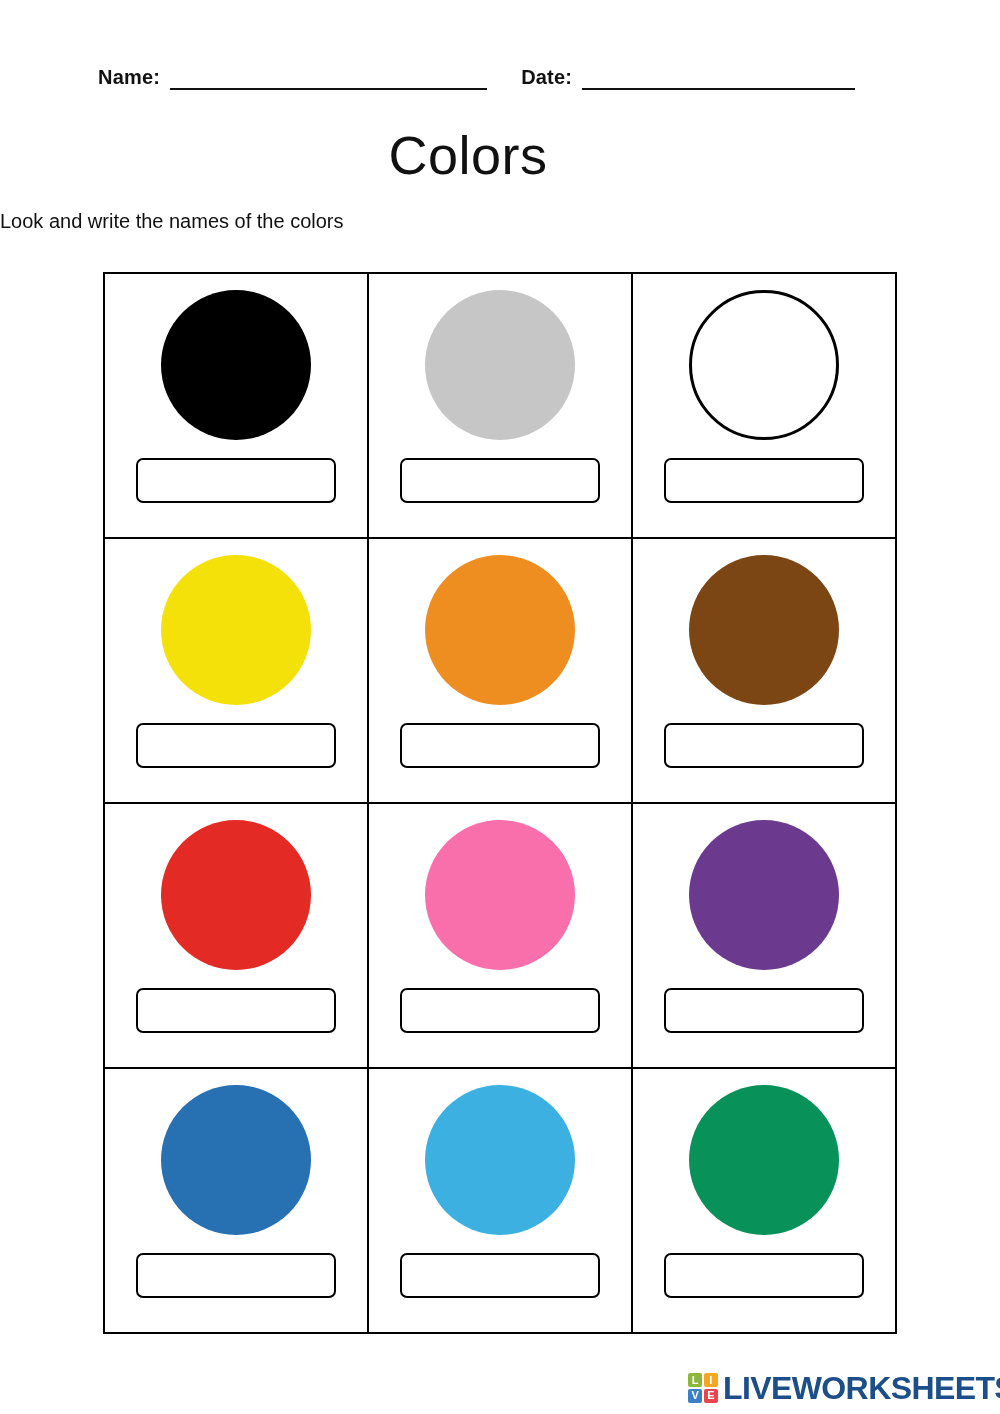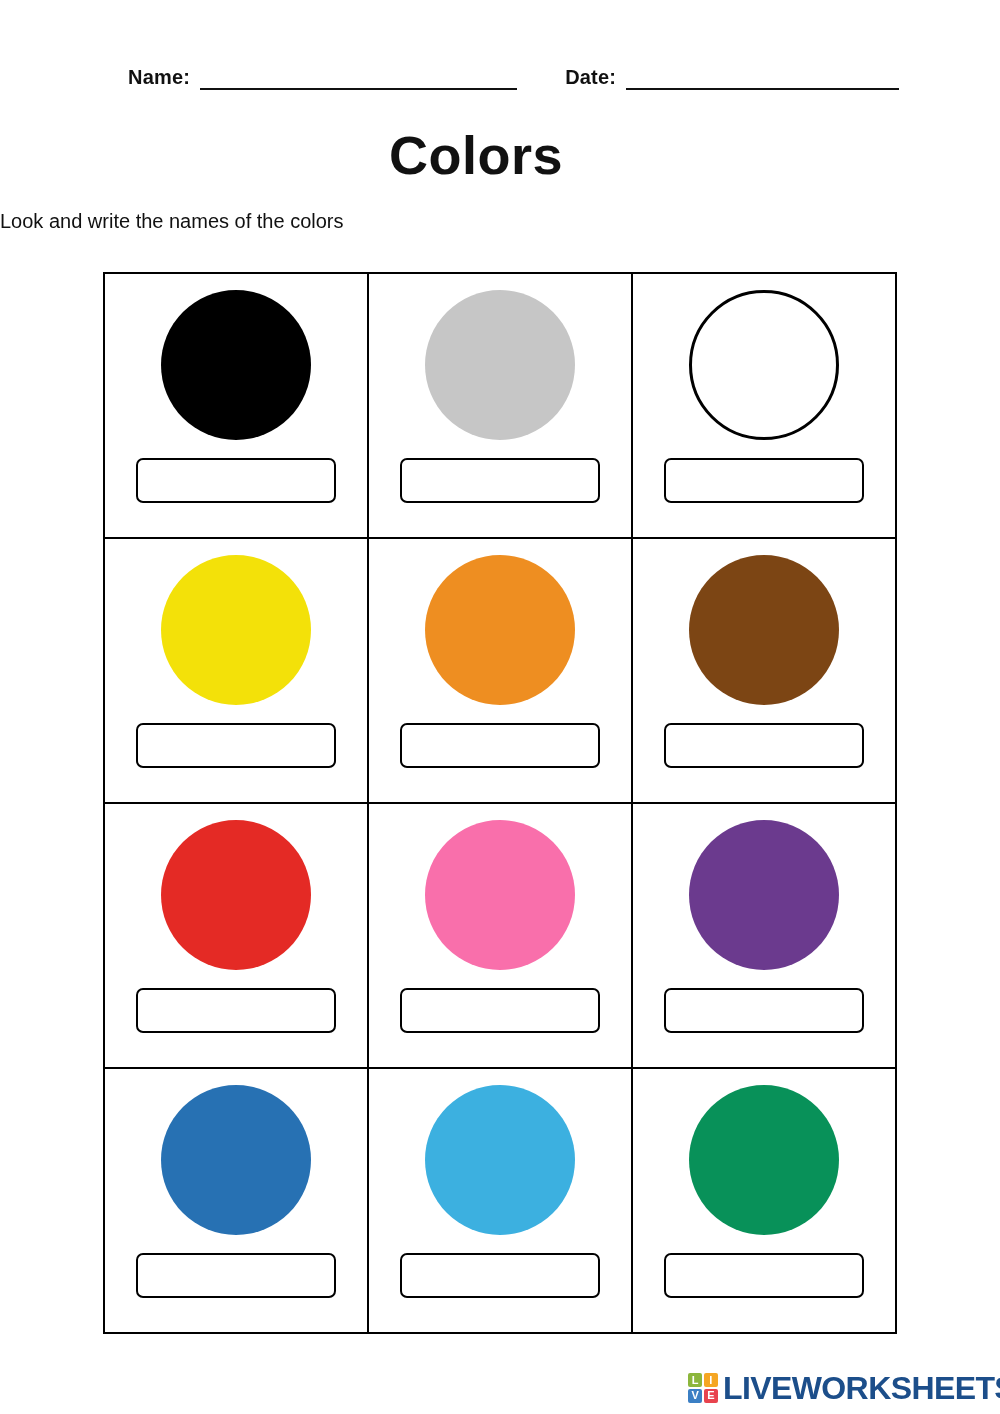--- a/index.html
+++ b/index.html
@@ -22,50 +22,48 @@
     top: 58px;
     left: 98px;
     width: 810px;
     height: 32px;
     display: flex;
     align-items: flex-end;
   }
   .field {
     display: flex;
     align-items: flex-end;
-    margin-left: 30px;
   }
   .field-label {
     font-size: 20px;
     font-weight: 600;
     letter-spacing: 0.2px;
     line-height: 24px;
     white-space: nowrap;
     padding-bottom: 1px;
   }
   .field-line {
     border-bottom: 2px solid #111111;
     height: 22px;
   }
   .field-name .field-line { width: 317px; margin-left: 10px; }
-  .field-date { margin-left: 48px; text-align: right; }
+  .field-date { margin-left: 34px; text-align: right; }
   .field-date .field-line { width: 273px; margin-left: 10px; }
 
   
   .title {
     position: absolute;
     top: 124px;
     left: 0;
     width: 936px;
     text-align: center;
     font-size: 54px;
-    font-weight: 700;
+    font-weight: 400;
     letter-spacing: 0.5px;
     line-height: 62px;
-    margin-left: 8px;
   }
   .subtitle {
     position: absolute;
     top: 208px;
     left: 0;
     width: 1000px;
     text-align: left;
     font-size: 20px;
     font-weight: 400;
     line-height: 26px;

